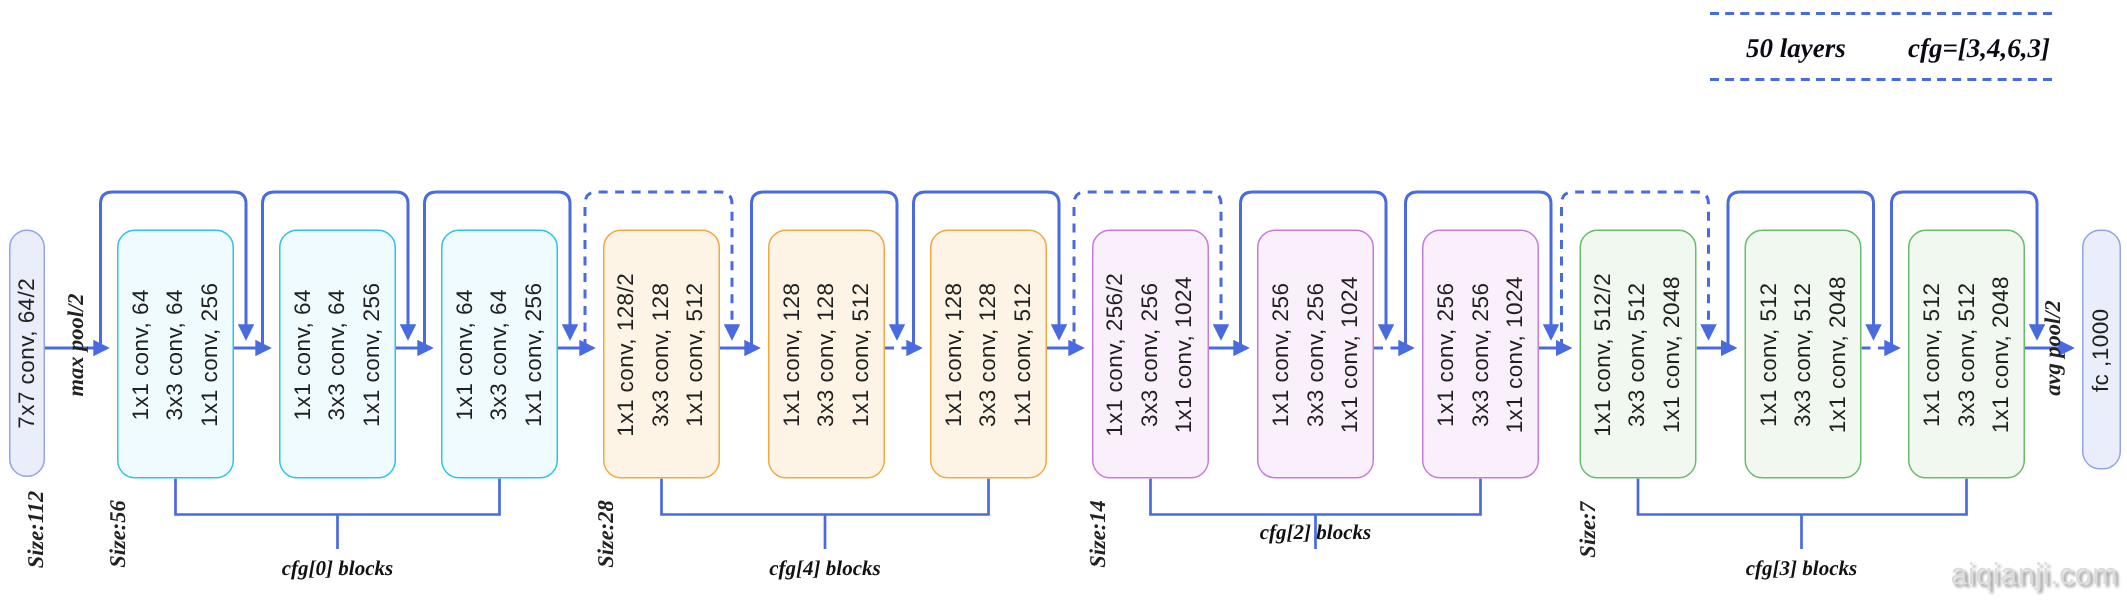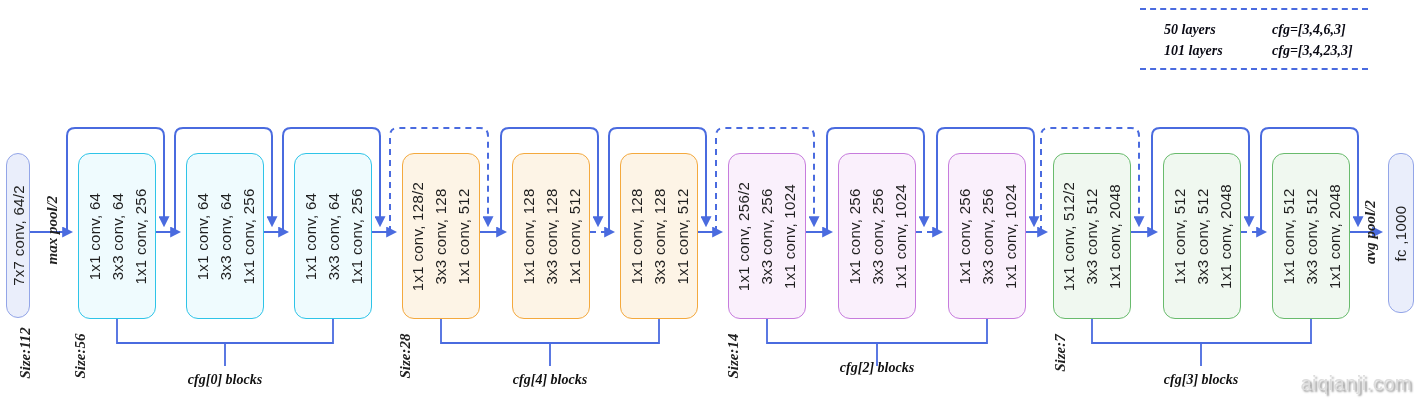--- a/index.html
+++ b/index.html
@@ -20,21 +20,21 @@
   .outbox{left:1388px;width:26px;height:160px;}
   .vlabel{position:absolute;transform:translate(-50%,-50%) rotate(-90deg);
           font-family:"Liberation Serif",serif;font-style:italic;font-weight:bold;
           font-size:15px;color:#222;white-space:nowrap;}
   .hlabel{position:absolute;transform:translate(-50%,-50%);
           font-family:"Liberation Serif",serif;font-style:italic;font-weight:bold;
           font-size:14px;color:#111;white-space:nowrap;}
   .legend{position:absolute;left:1140px;top:8px;width:228px;box-sizing:border-box;
           border-top:2px dashed #4a6bdf;border-bottom:2px dashed #4a6bdf;padding:9px 0 7px 0;}
   .lrow{display:flex;padding:2.5px 0 2.5px 24px;font-family:"Liberation Serif",serif;
-        font-style:italic;font-weight:bold;font-size:14px;color:#0a0a14;}
+        font-style:italic;font-weight:bold;font-size:18px;color:#0a0a14;}
   .llab{width:108px;}
   .watermark{position:absolute;right:6px;bottom:7px;font-size:20px;letter-spacing:.5px;
              color:#dcdcdc;text-shadow:2px 2px 2px #979797;}
 </style>
 </head>
 <body>
 
 <div class="canvas">
 
   <svg class="wires" width="1418" height="402" viewBox="0 0 1418 402">
@@ -154,21 +154,21 @@
     </div>
   </div>
   <div class="block s2" style="left:948px">
     <div class="rot">
       <div class="ln">1x1 conv, 256</div>
       <div class="ln">3x3 conv, 256</div>
       <div class="ln">1x1 conv, 1024</div>
     </div>
   </div>
   <div class="vlabel" style="left:733px;top:356px;">Size:14</div>
-  <div class="hlabel" style="left:877px;top:368px;">cfg[2] blocks</div>
+  <div class="hlabel" style="left:877px;top:356px;">cfg[2] blocks</div>
 
   <div class="block s3" style="left:1053px">
     <div class="rot">
       <div class="ln">1x1 conv, 512/2</div>
       <div class="ln">3x3 conv, 512</div>
       <div class="ln">1x1 conv, 2048</div>
     </div>
   </div>
   <div class="block s3" style="left:1163px">
     <div class="rot">
@@ -192,20 +192,16 @@
     <div class="rot">
       <div class="ln">fc ,1000</div>
     </div>
   </div>
 
   <div class="legend">
     <div class="lrow">
       <span class="llab">50 layers</span>
       <span class="lval">cfg=[3,4,6,3]</span>
     </div>
-    <div class="lrow">
-      <span class="llab">101 layers</span>
-      <span class="lval">cfg=[3,4,23,3]</span>
-    </div>
   </div>
 
   <div class="watermark">aiqianji.com</div>
 </div>
 
 </body></html>

